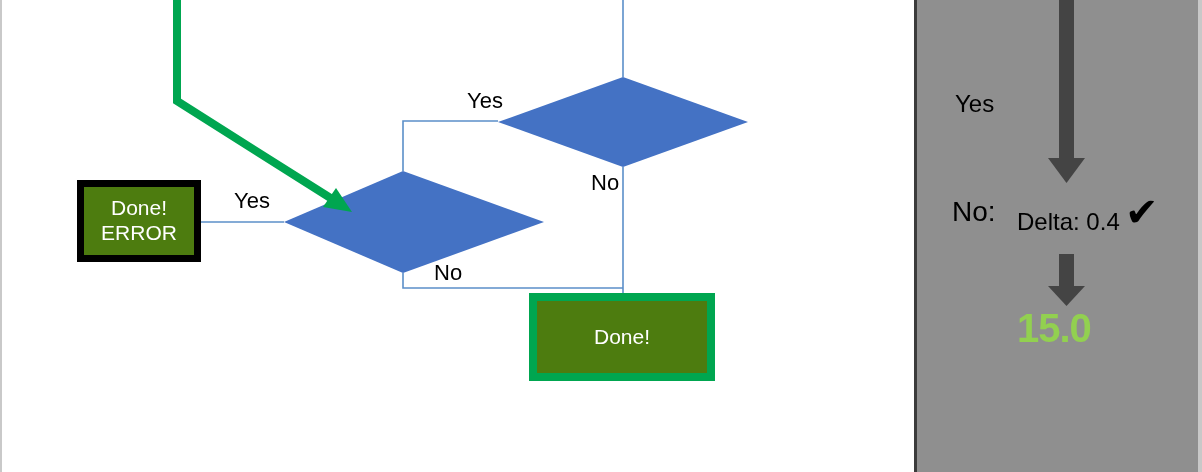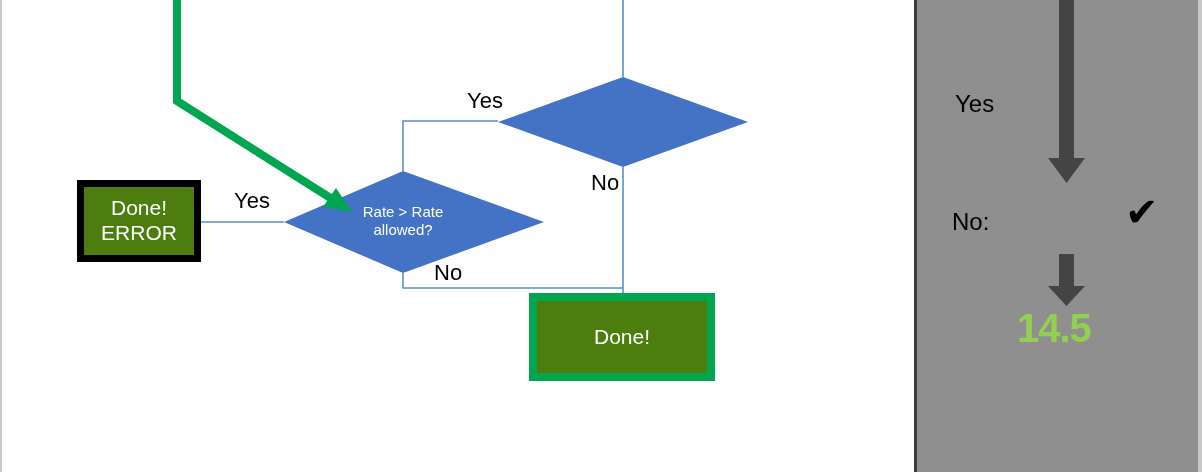--- a/index.html
+++ b/index.html
@@ -99,21 +99,21 @@
     position: absolute;
     left: 0;
     top: 0;
   }
   .panel-text {
     position: absolute;
     color: #000000;
     white-space: nowrap;
   }
   #panel-yes  { left: 38px;  top: 90px;  font-size: 24px; }
-  #panel-no   { left: 35px;  top: 208px; font-size: 24px; }
+  #panel-no   { left: 35px;  top: 196px; font-size: 28px; }
   #panel-delta{ left: 100px; top: 208px; font-size: 24px; }
   #panel-check{ left: 208px; top: 192px; font-size: 40px; line-height: 1;
                 font-family: "DejaVu Sans", sans-serif; }
   #panel-value{ left: 100px; top: 306px; font-size: 40px; font-weight: bold;
                 color: #92d050; letter-spacing: -1px; }
 </style>
 </head>
 <body>
 
 <div id="screen">
@@ -136,22 +136,20 @@
 
       <polygon points="401,171 542,222 401,273 282,222" fill="#4472c4"></polygon>
 
       <g>
         <path d="M175,0 L175,101 L338,204" fill="none" stroke="#00a650" stroke-width="8" stroke-linejoin="miter" stroke-linecap="butt"></path>
         <polygon points="350,212 321,207 334,188" fill="#00a650"></polygon>
       </g>
     </svg>
 
 
-    <div class="node-text diamond-label" style="left:326px; top:203px; width:150px;">Rate &gt; Rate
-allowed?</div>
 
     <div id="done-error-box" class="proc-box">
       <span class="node-text box-label" style="position:static;">Done!
 ERROR</span>
     </div>
 
     <div id="done-box" class="proc-box">
       <span class="node-text box-label" style="position:static;">Done!</span>
     </div>
 
@@ -176,19 +174,20 @@
       <g>
         <rect x="142" y="254" width="15" height="34" fill="#444444"></rect>
         <polygon points="131,286 168,286 149.5,306" fill="#444444"></polygon>
       </g>
     </svg>
 
     <div class="panel-text" id="panel-yes">Yes</div>
 
     <div class="panel-text" id="panel-no">No:</div>
 
+    <div class="panel-text" id="panel-delta">Delta: 0.4</div>
 
     <div class="panel-text" id="panel-check">✔</div>
 
-    <div class="panel-text" id="panel-value">14.5</div>
+    <div class="panel-text" id="panel-value">15.0</div>
   </div>
 
 </div>
 
 </body></html>

